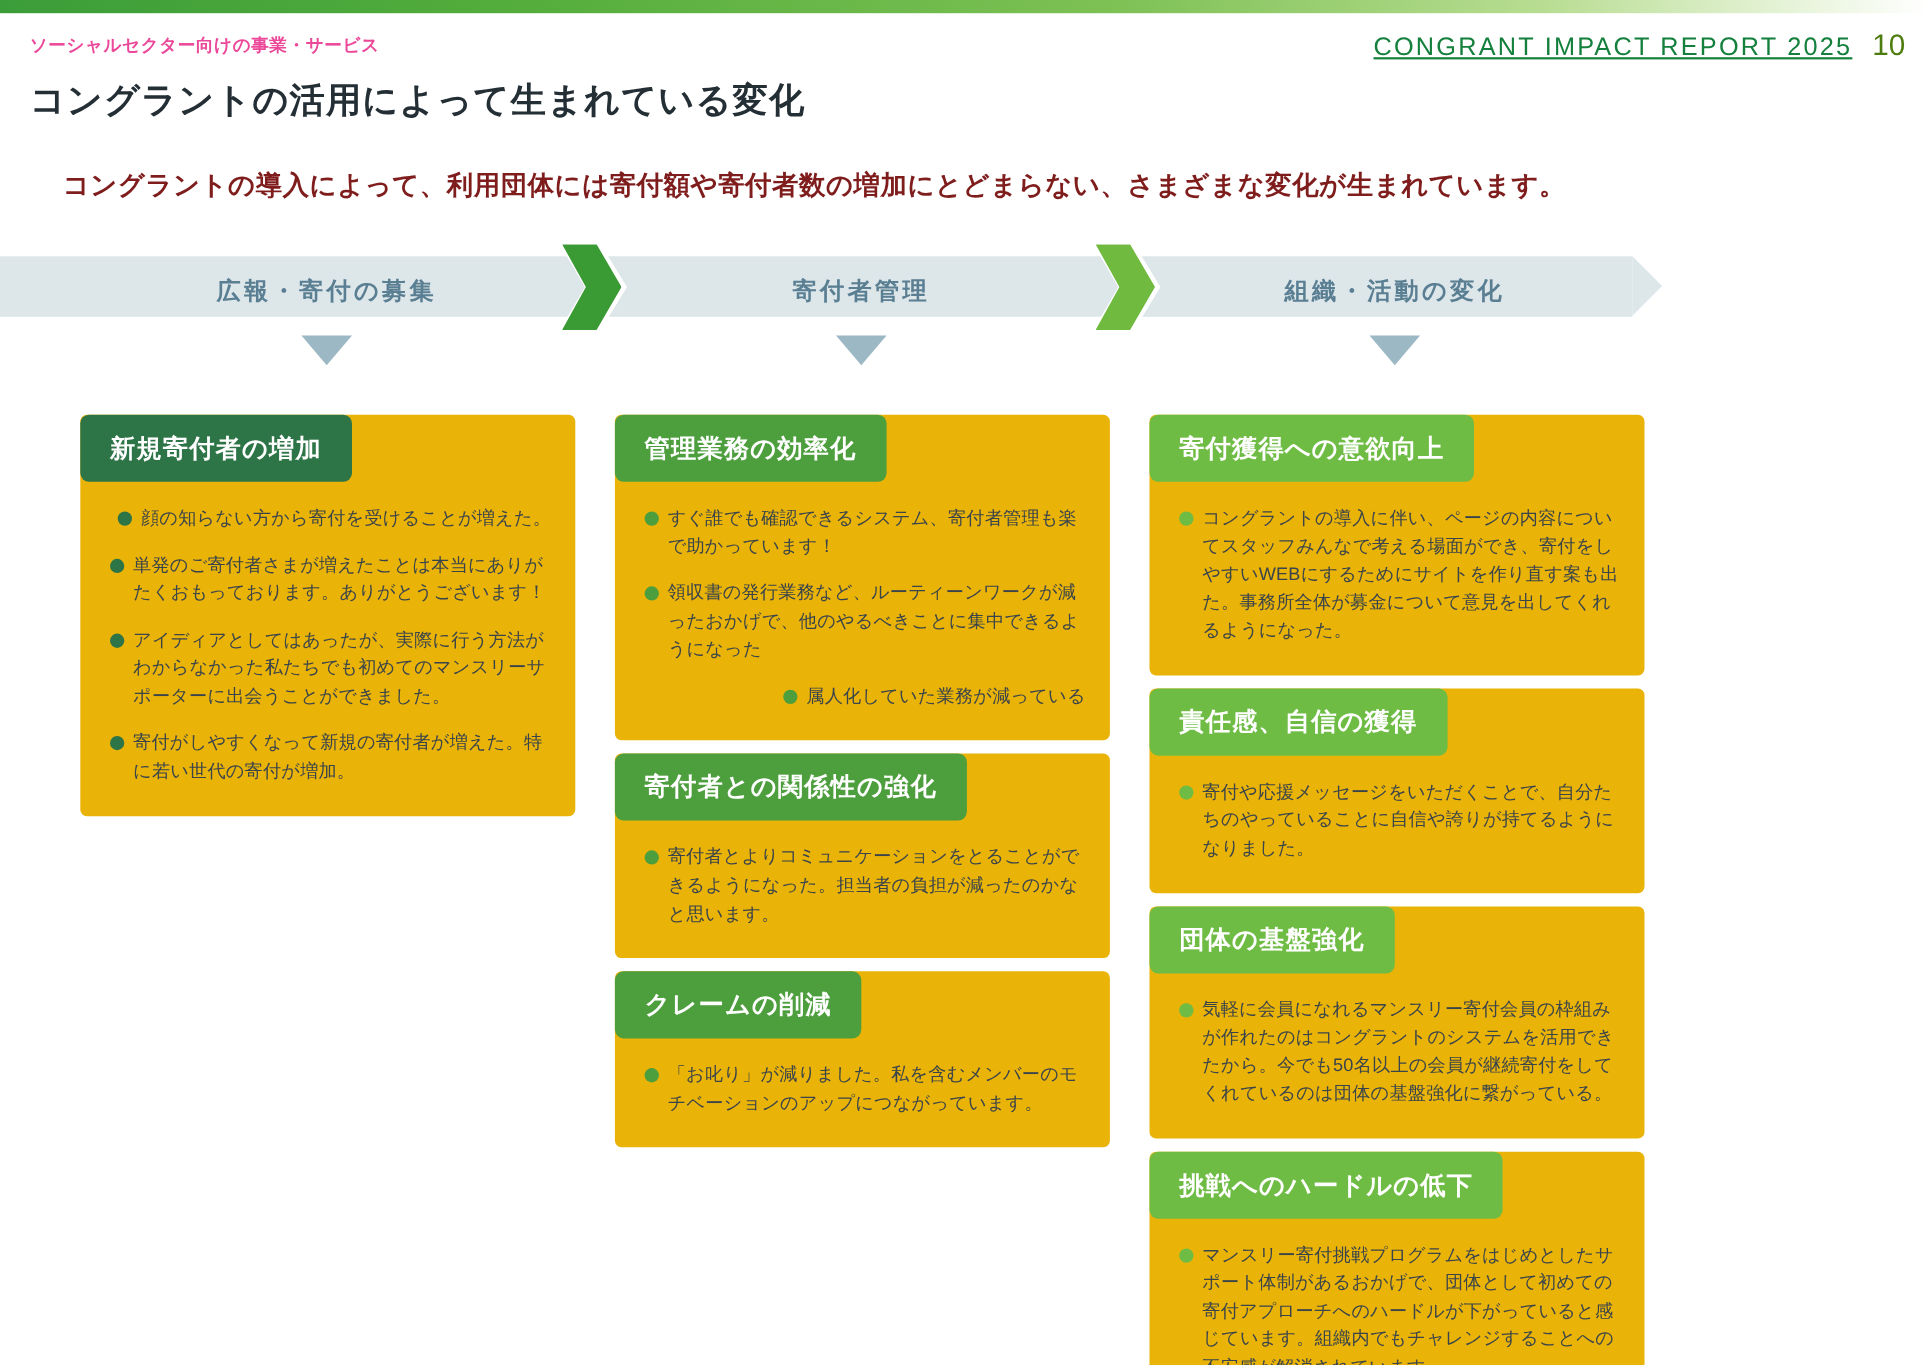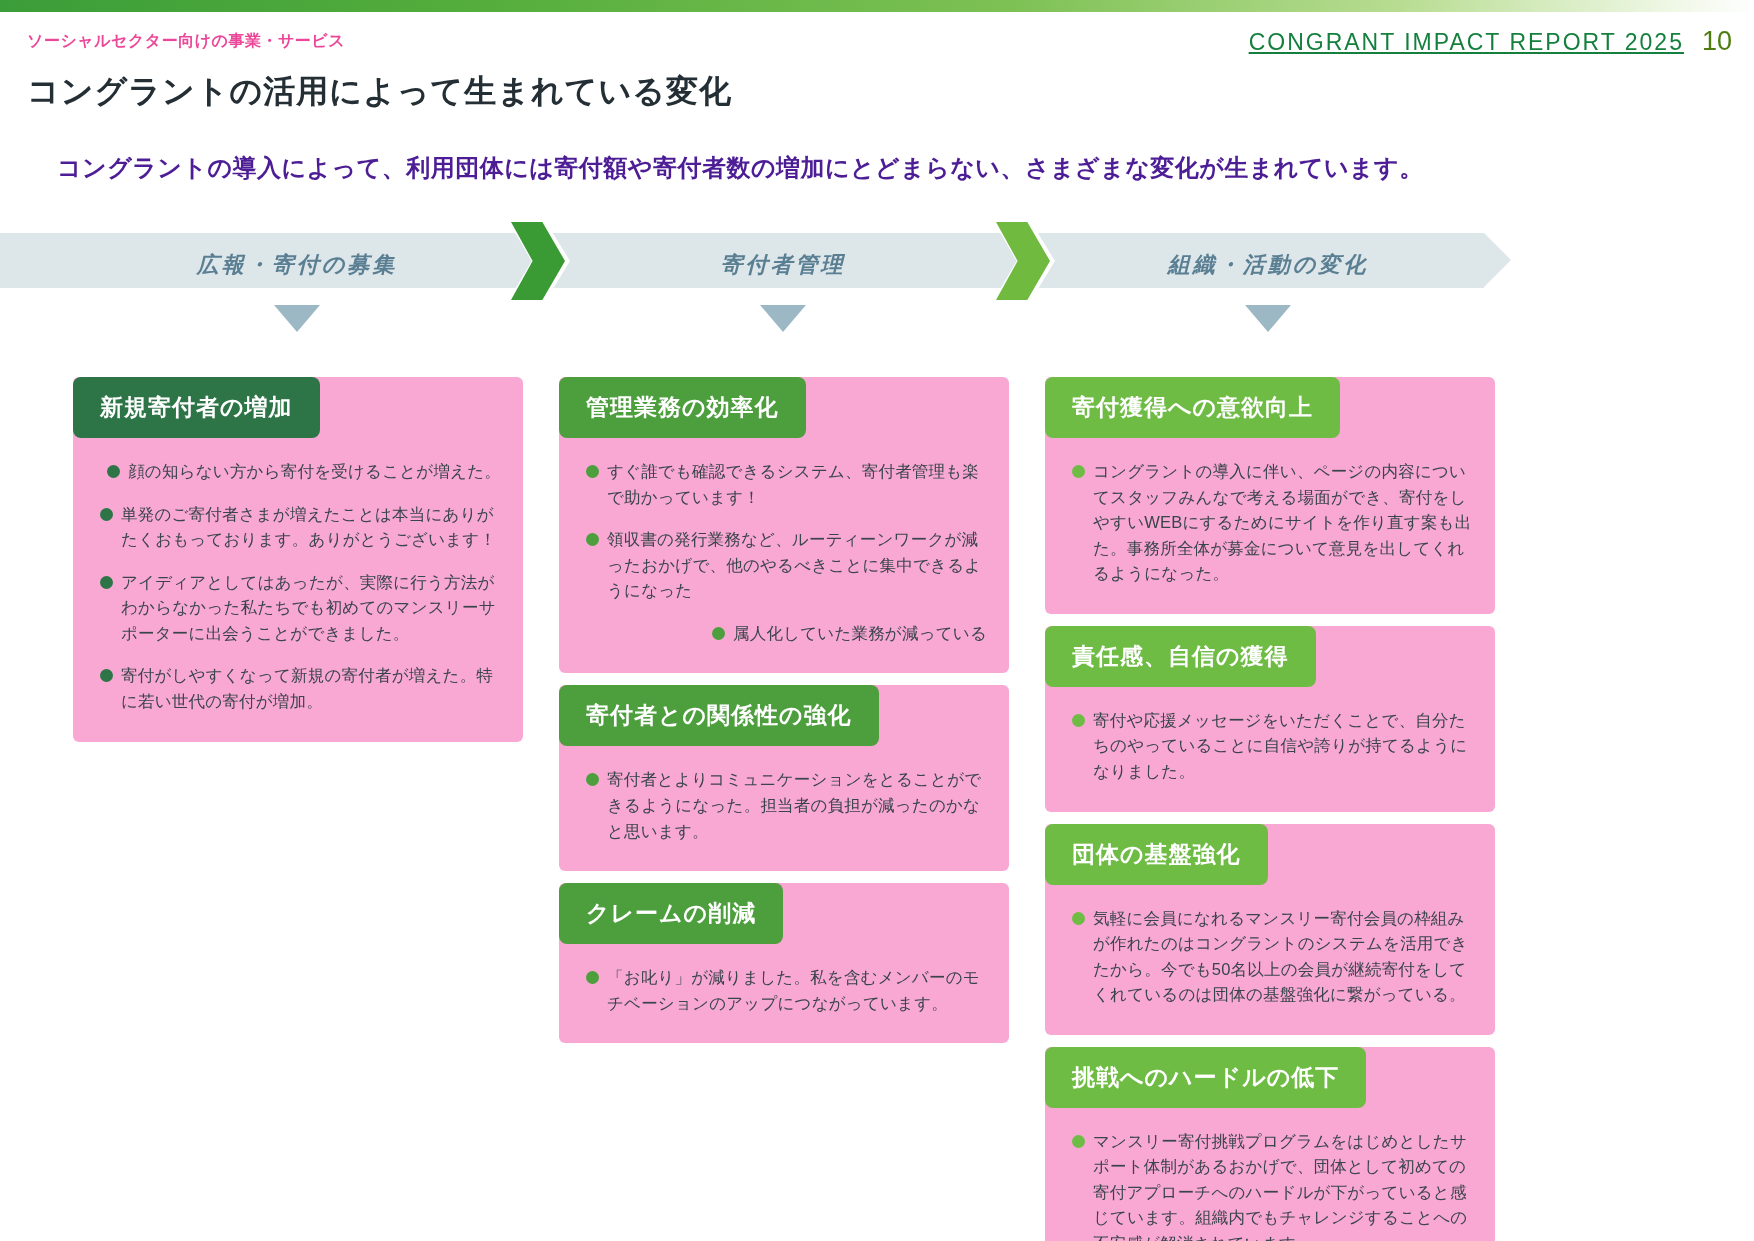--- a/index.html
+++ b/index.html
@@ -18,54 +18,54 @@
   }
   .report-row { position:absolute; top:26px; right:22px; display:flex; align-items:baseline; gap:18px; }
   .report-label { font-size:23px; color:#15803d; letter-spacing:2px; font-weight:500;text-decoration:underline; }
   .page-number { font-size:27px; color:#4d7c0f; }
   .title {
     position:absolute; top:70px; left:27px; font-size:32px; font-weight:bold;
     color:#242e35; letter-spacing:1px;
   }
   .subtitle {
     position:absolute; top:152px; left:57px; font-size:24px; font-weight:600;
-    color:#4c1d95; letter-spacing:0.5px;
+    color:#7f1d1d; letter-spacing:0.5px;
   }
   .flow { position:absolute; top:233px; left:0; width:1754px; height:105px; }
   .band { position:absolute; top:0; left:0; width:1484px; height:55px; background:#dde6e9; }
   .band::after {
     content:""; position:absolute; right:-27px; top:0; width:0; height:0;
     border-top:27.5px solid transparent; border-bottom:27.5px solid transparent;
     border-left:27px solid #dde6e9;
   }
   .stage {
     position:absolute; top:0; height:64px; display:flex; align-items:center;
     transform:translateX(-50%); font-size:22px; font-weight:bold; color:#5a7f93;
-    letter-spacing:3px; white-space:nowrap;font-style:italic;
+    letter-spacing:3px; white-space:nowrap;
   }
   .stage1 { left:297px; } .stage2 { left:783px; } .stage3 { left:1268px; }
   .chev { position:absolute; top:-11px; width:54px; height:78px; }
   .chev::before {
     content:""; position:absolute; inset:-5px; background:#ffffff;
     clip-path:polygon(0 0,58% 0,100% 50%,58% 100%,0 100%,40% 50%);
   }
   .chev::after {
     content:""; position:absolute; inset:0; background:var(--c,#3a9a33);
     clip-path:polygon(0 0,58% 0,100% 50%,58% 100%,0 100%,40% 50%);
   }
   .chev1 { left:511px; } .chev2 { left:996px; }
   .tri {
     position:absolute; top:72px; transform:translateX(-50%); width:0; height:0;
     border-left:23px solid transparent; border-right:23px solid transparent;
     border-top:27px solid #9db8c5;
   }
   .tri1 { left:297px; } .tri2 { left:783px; } .tri3 { left:1268px; }
   .columns { position:absolute; top:377px; left:73px; display:flex; gap:36px; }
   .col { width:450px; display:flex; flex-direction:column; gap:12px; }
-  .card { background:#f9a8d4; border-radius:6px; display:flex; flex-direction:column; }
+  .card { background:#eab308; border-radius:6px; display:flex; flex-direction:column; }
   .card-title {
     align-self:flex-start; background:var(--accent,#2d7447); color:#ffffff;
     font-size:23px; font-weight:bold; padding:15px 27px; border-radius:8px;
     letter-spacing:1px; white-space:nowrap;
   }
   .bullets { padding:21px 22px 27px 27px; display:flex; flex-direction:column; gap:17px;align-items:flex-end; }
   .bullet { display:flex; align-items:flex-start; }
   .dot {
     flex:none; width:13px; height:13px; border-radius:50%;
     background:var(--accent,#2d7447); margin:6px 8px 0 0;

